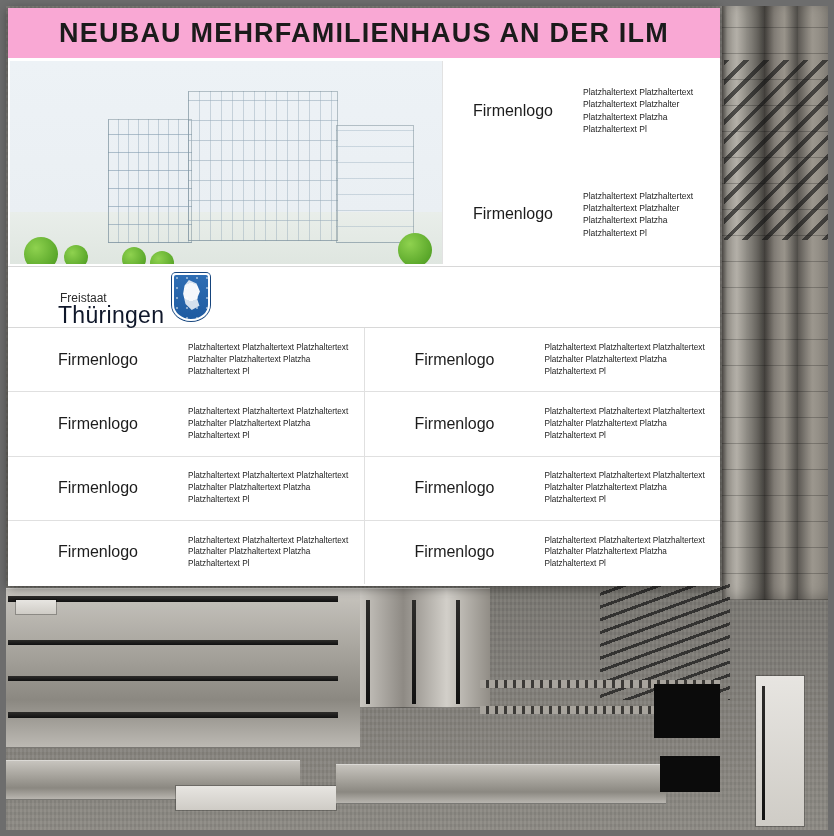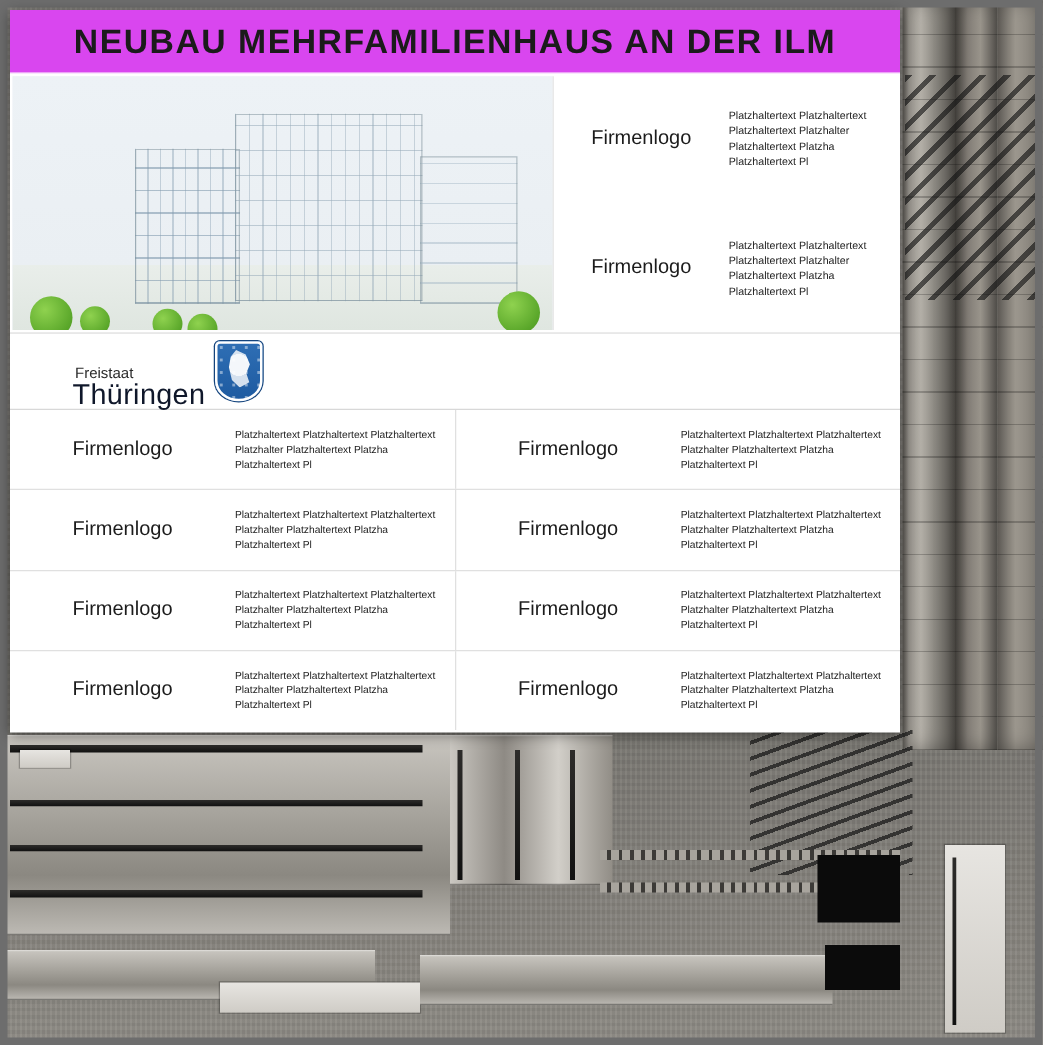--- a/index.html
+++ b/index.html
@@ -81,21 +81,21 @@
   
   #poster {
     position: absolute;
     left: 8px; top: 8px;
     width: 712px; height: 578px;
     background: #ffffff;
     box-shadow: 0 2px 10px rgba(0,0,0,.45);
   }
   .title-bar {
     height: 50px;
-    background: #d946ef;
+    background: #f9a8d4;
     display: flex;
     align-items: center;
     justify-content: center;
     border-bottom: 1px solid #ffffff;
   }
   .title-bar h1 {
     margin: 0;
     font-size: 27px;
     letter-spacing: 1.2px;
     font-weight: bold;

